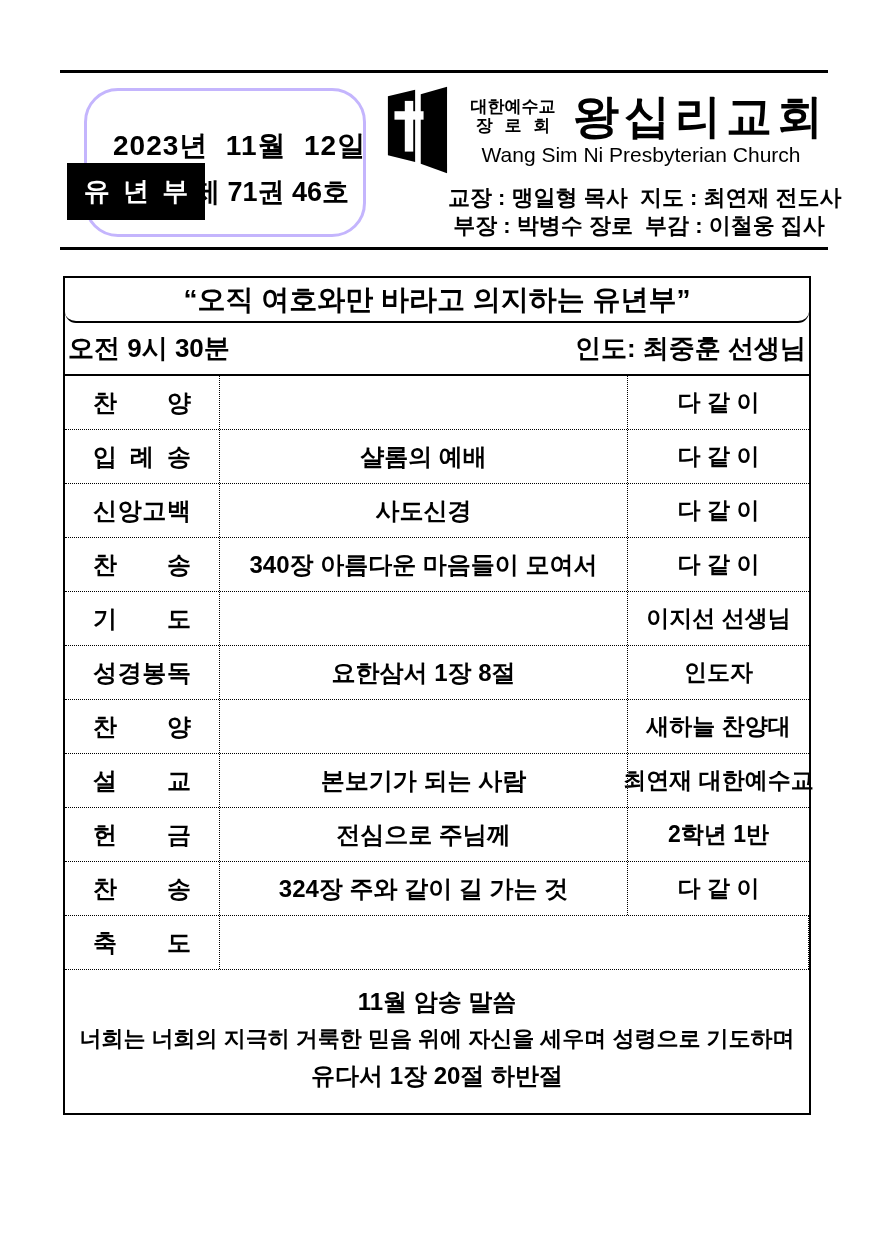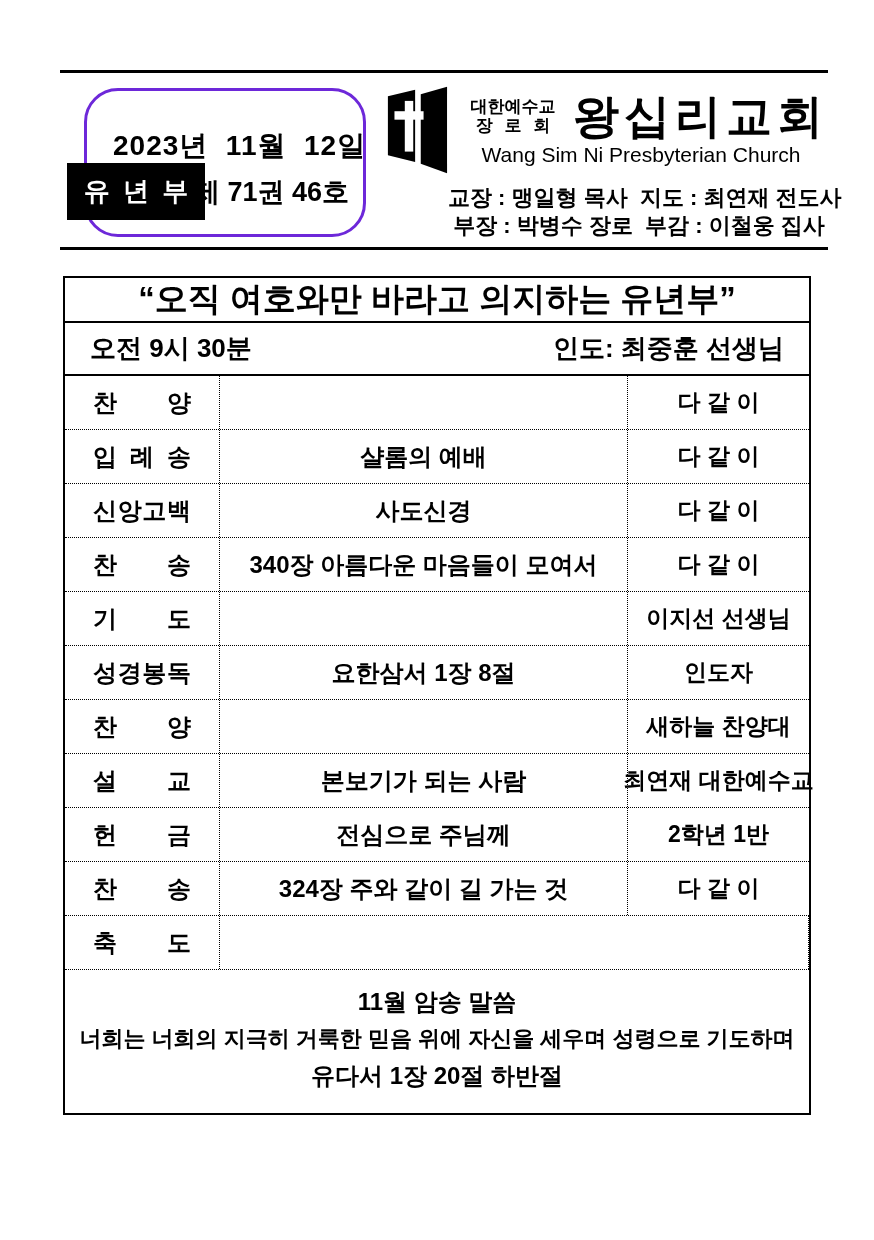--- a/index.html
+++ b/index.html
@@ -11,21 +11,21 @@
   }
   .page { position:relative; width:874px; height:1240px; background:#fff; overflow:hidden; }
 
   .rule { position:absolute; left:60px; width:768px; height:3px; background:#000; }
   .rule-top { top:70px; }
   .rule-bottom { top:247px; }
 
   
   .date-box {
     position:absolute; left:84px; top:88px; width:282px; height:149px;
-    border:3px solid #6d28d9; border-radius:34px; background:#fff;
+    border:3px solid #c4b5fd; border-radius:34px; background:#fff;
   }
   .date-line {
     position:absolute; top:36px; left:26px; right:8px;
     text-align:center; font-size:28px; font-weight:bold; white-space:pre; letter-spacing:1px;
   }
   .issue-line {
     position:absolute; top:83px; right:14px;
     font-size:27px; font-weight:bold; white-space:pre;
   }
   .dept-badge {
@@ -58,26 +58,26 @@
   }
 
   
   .btable {
     position:absolute; left:63px; top:276px; width:748px; height:839px;
     border:2px solid #000; background:#fff;
   }
   .title-row {
     height:45px; border-bottom:2px solid #000;
     display:flex; align-items:center; justify-content:center;
-    font-size:33px; font-weight:bold;
+    font-size:28px; font-weight:bold;border-radius:11px;
   }
   .time-row {
     height:53px; border-bottom:2px solid #000;
     display:flex; align-items:center; justify-content:space-between;
-    padding:0 25px; font-size:26px; font-weight:bold; white-space:nowrap;
+    padding:0 3px; font-size:26px; font-weight:bold; white-space:nowrap;
   }
   .srow {
     display:flex; height:54px; border-bottom:1px dotted #000; align-items:stretch;
   }
   .cell-label {
     width:155px; border-right:1px dotted #000;
     display:flex; align-items:center; justify-content:center;
   }
   .label-flex {
     display:flex; justify-content:space-between; width:98px;

